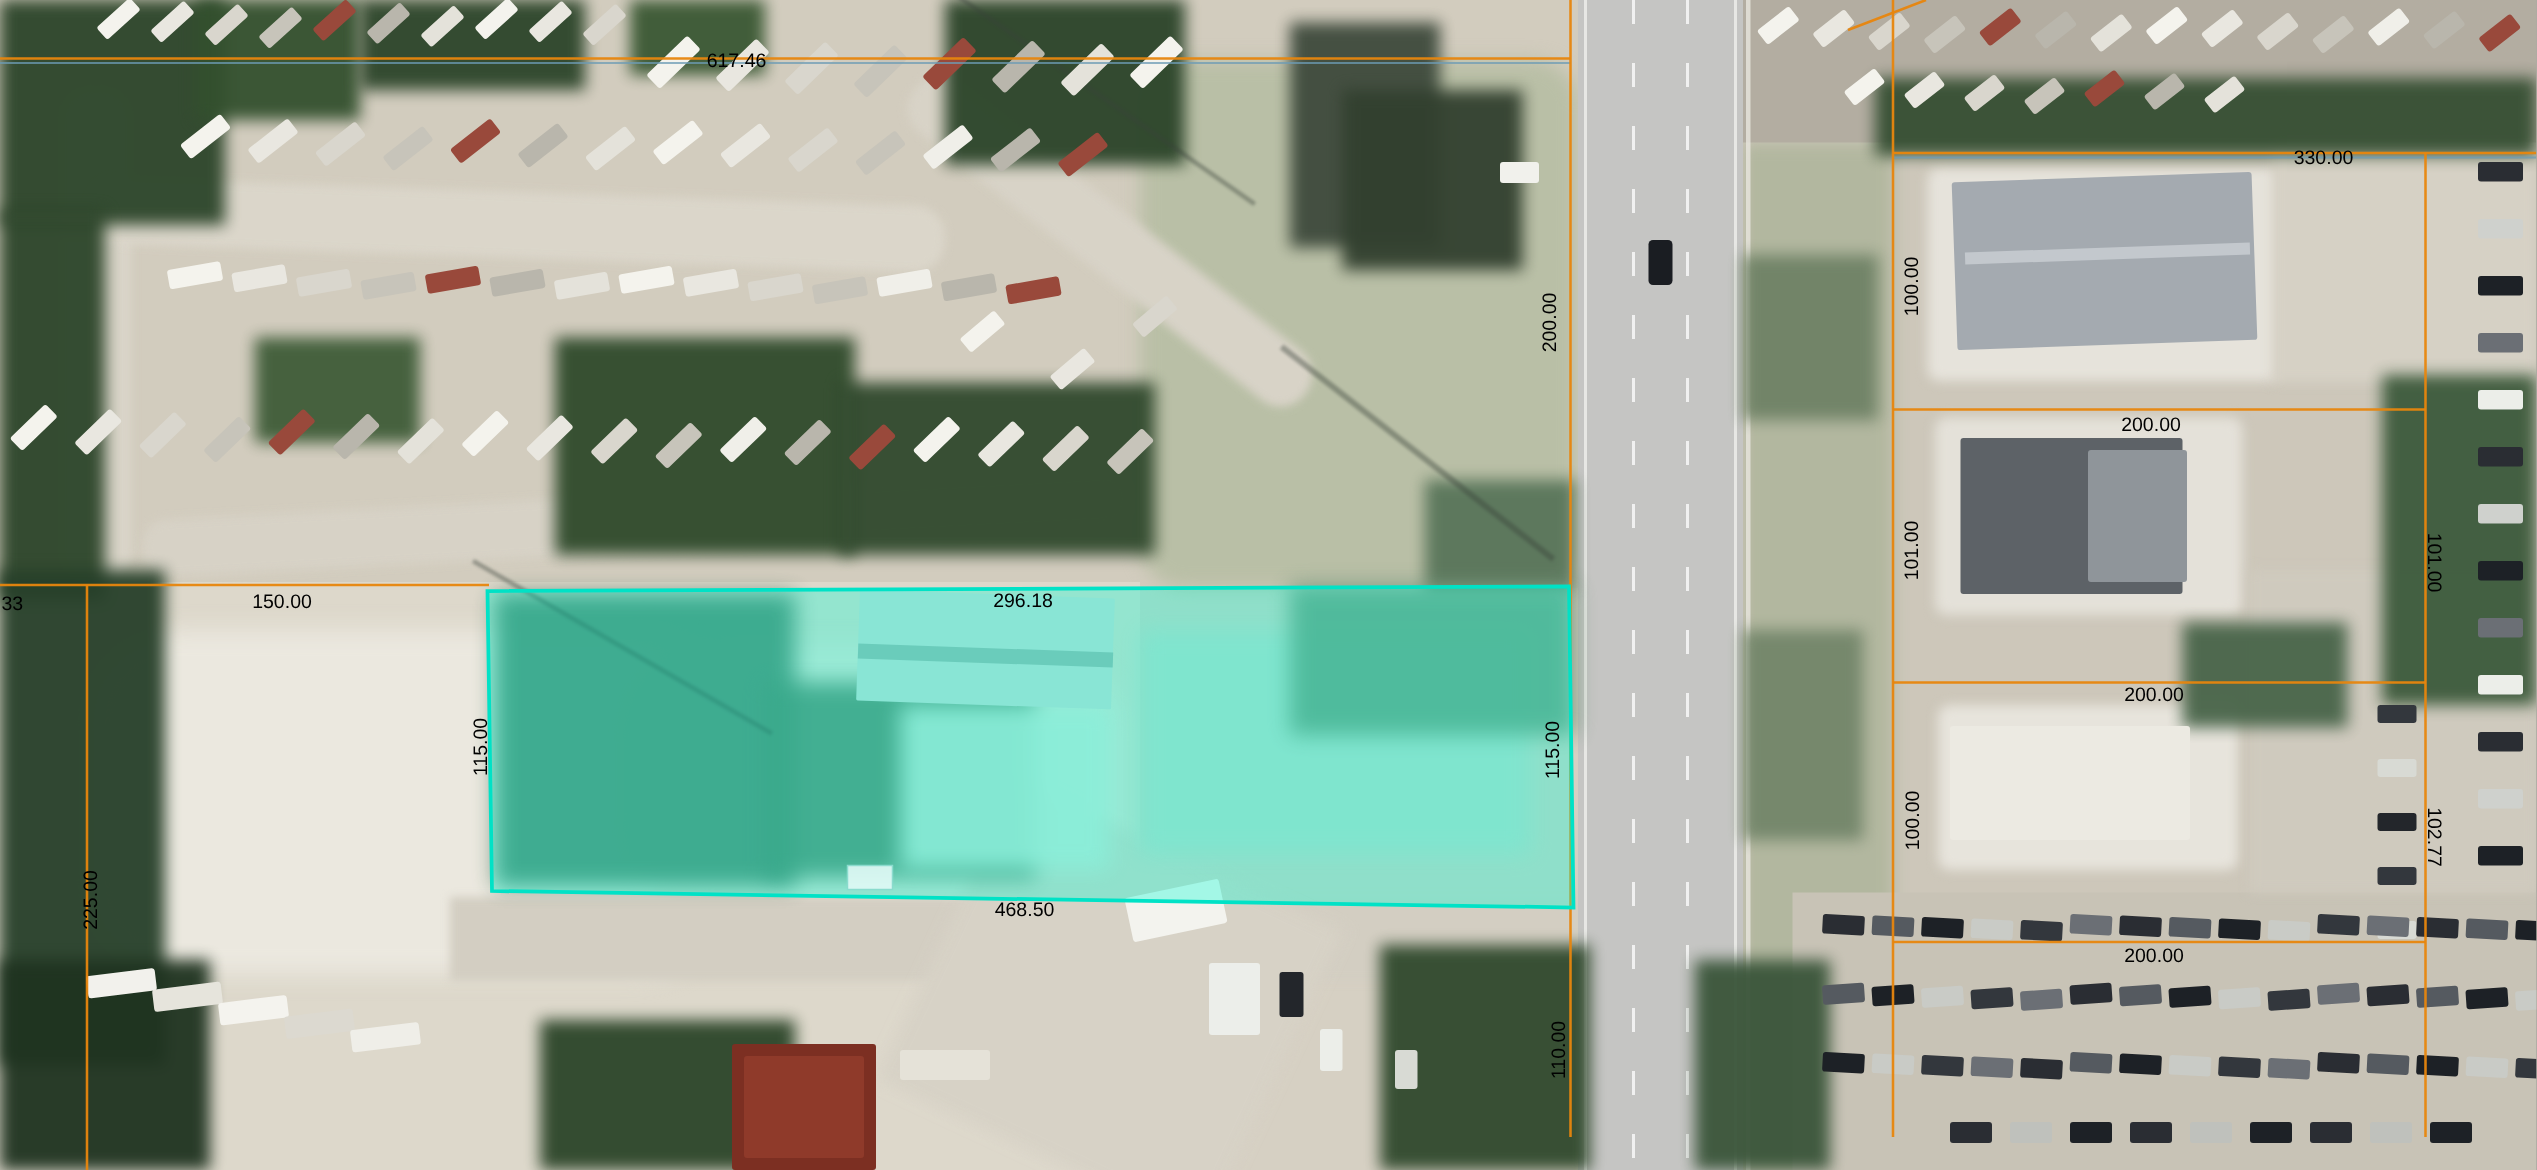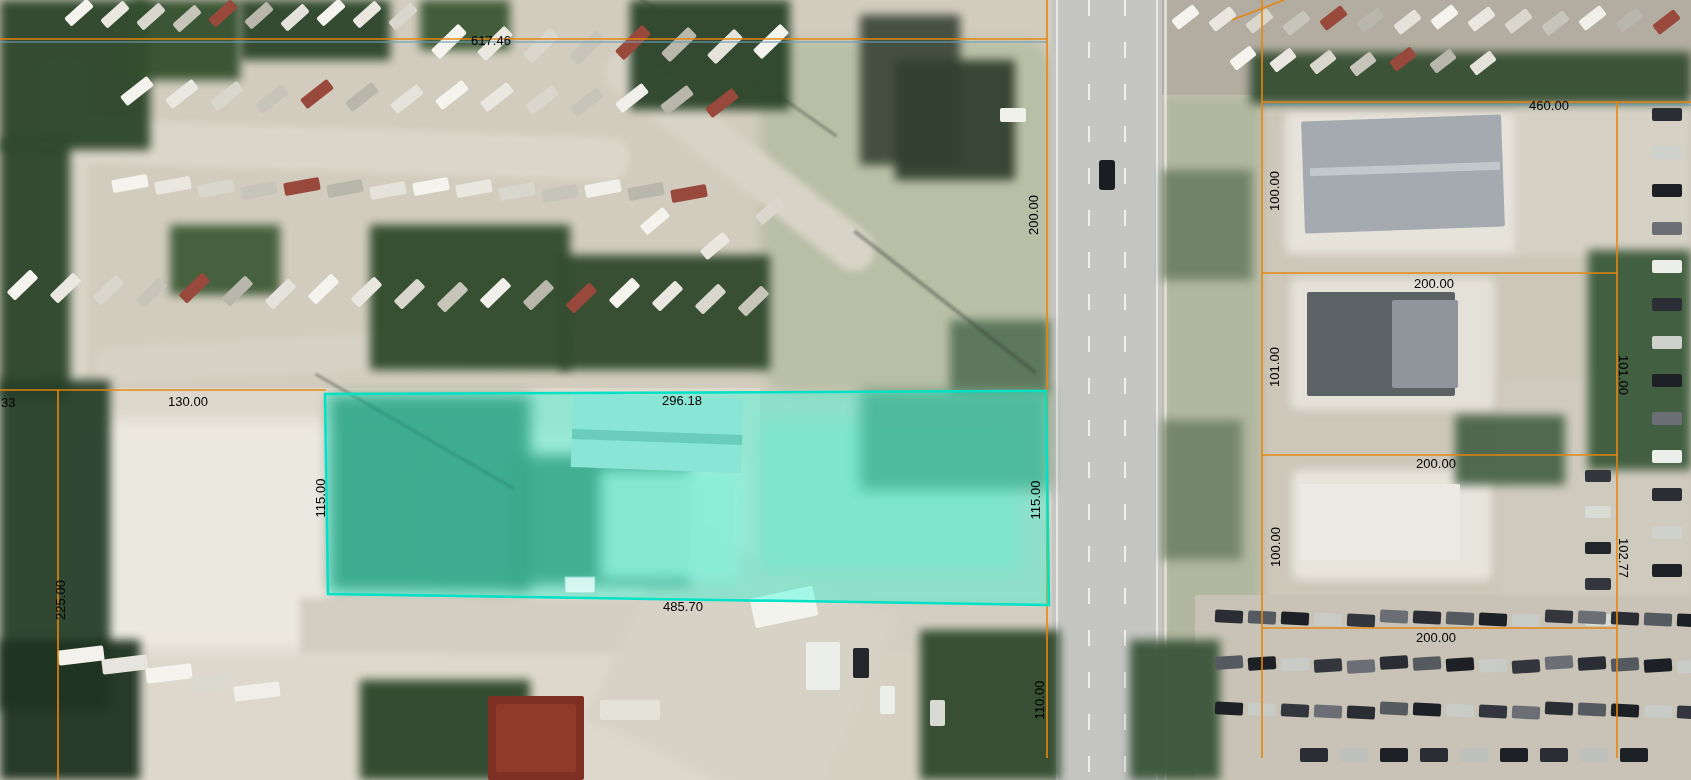--- a/index.html
+++ b/index.html
@@ -277,29 +277,29 @@
       <line x1="1262" y1="273" x2="1617" y2="273" stroke="#e8860d" stroke-width="1.7" opacity="0.95"></line>
       <line x1="1262" y1="455" x2="1617" y2="455" stroke="#e8860d" stroke-width="1.7" opacity="0.95"></line>
       <line x1="1262" y1="628" x2="1617" y2="628" stroke="#e8860d" stroke-width="1.7" opacity="0.95"></line>
       <line x1="1232" y1="20" x2="1284" y2="0" stroke="#e8860d" stroke-width="1.7" opacity="0.95"></line>
       <polygon points="325,394 1046,391 1049,605 328,594" fill="#00ffd8" fill-opacity="0.33" stroke="#00e2c6" stroke-width="2.5" style="pointer-events: auto;"></polygon>
       <rect x="565" y="577" width="30" height="16" fill="rgba(225,250,246,0.9)" stroke="#8adbcd" stroke-width="1"></rect>
     </svg>
   <div id="labels">
       <div class="lbl" style="left: 491px; top: 40px; color: rgb(0, 0, 0); transform: translate(-50%, -50%) rotate(0deg);">617.46</div>
       <div class="lbl" style="left: 1px; top: 402px; color: rgb(0, 0, 0); transform: translate(0px, -50%);">33</div>
-      <div class="lbl" style="left: 188px; top: 401px; color: rgb(0, 0, 0); transform: translate(-50%, -50%) rotate(0deg);">130.00</div>
+      <div class="lbl" style="left: 188px; top: 401px; color: rgb(0, 0, 0); transform: translate(-50%, -50%) rotate(0deg);">150.00</div>
       <div class="lbl" style="left: 60px; top: 600px; color: rgb(0, 0, 0); transform: translate(-50%, -50%) rotate(-90deg);">225.00</div>
       <div class="lbl" style="left: 1033px; top: 215px; color: rgb(0, 0, 0); transform: translate(-50%, -50%) rotate(-90deg);">200.00</div>
       <div class="lbl" style="left: 682px; top: 400px; color: rgb(0, 0, 0); transform: translate(-50%, -50%) rotate(0deg);">296.18</div>
       <div class="lbl" style="left: 320px; top: 498px; color: rgb(0, 0, 0); transform: translate(-50%, -50%) rotate(-90deg);">115.00</div>
       <div class="lbl" style="left: 1035px; top: 500px; color: rgb(0, 0, 0); transform: translate(-50%, -50%) rotate(-90deg);">115.00</div>
-      <div class="lbl" style="left: 683px; top: 606px; color: rgb(0, 0, 0); transform: translate(-50%, -50%) rotate(0deg);">485.70</div>
+      <div class="lbl" style="left: 683px; top: 606px; color: rgb(0, 0, 0); transform: translate(-50%, -50%) rotate(0deg);">468.50</div>
       <div class="lbl" style="left: 1039px; top: 700px; color: rgb(0, 0, 0); transform: translate(-50%, -50%) rotate(-90deg);">110.00</div>
-      <div class="lbl" style="left: 1549px; top: 105px; color: rgb(0, 0, 0); transform: translate(-50%, -50%) rotate(0deg);">460.00</div>
+      <div class="lbl" style="left: 1549px; top: 105px; color: rgb(0, 0, 0); transform: translate(-50%, -50%) rotate(0deg);">330.00</div>
       <div class="lbl" style="left: 1274px; top: 191px; color: rgb(0, 0, 0); transform: translate(-50%, -50%) rotate(-90deg);">100.00</div>
       <div class="lbl" style="left: 1434px; top: 283px; color: rgb(0, 0, 0); transform: translate(-50%, -50%) rotate(0deg);">200.00</div>
       <div class="lbl" style="left: 1274px; top: 367px; color: rgb(0, 0, 0); transform: translate(-50%, -50%) rotate(-90deg);">101.00</div>
       <div class="lbl" style="left: 1623px; top: 375px; color: rgb(0, 0, 0); transform: translate(-50%, -50%) rotate(90deg);">101.00</div>
       <div class="lbl" style="left: 1436px; top: 463px; color: rgb(0, 0, 0); transform: translate(-50%, -50%) rotate(0deg);">200.00</div>
       <div class="lbl" style="left: 1275px; top: 547px; color: rgb(0, 0, 0); transform: translate(-50%, -50%) rotate(-90deg);">100.00</div>
       <div class="lbl" style="left: 1623px; top: 558px; color: rgb(0, 0, 0); transform: translate(-50%, -50%) rotate(90deg);">102.77</div>
       <div class="lbl" style="left: 1436px; top: 637px; color: rgb(0, 0, 0); transform: translate(-50%, -50%) rotate(0deg);">200.00</div>
     </div>
 </div>

